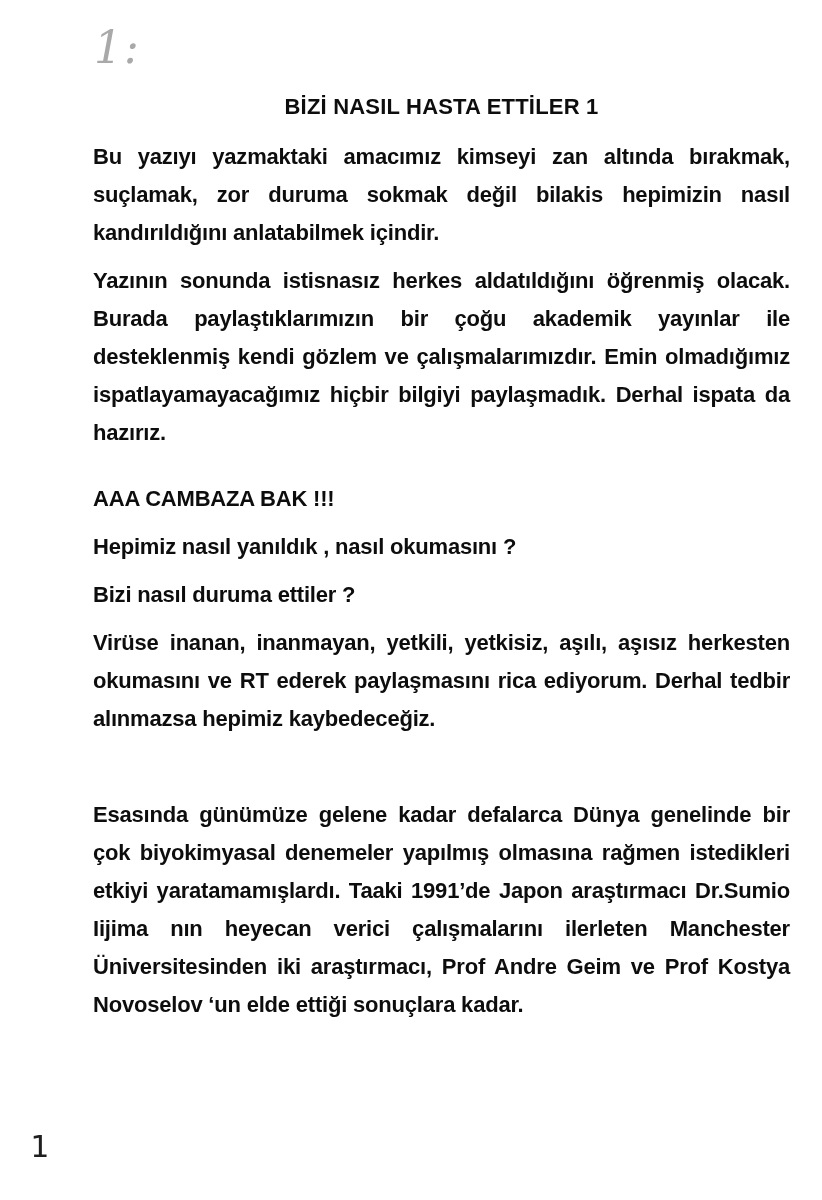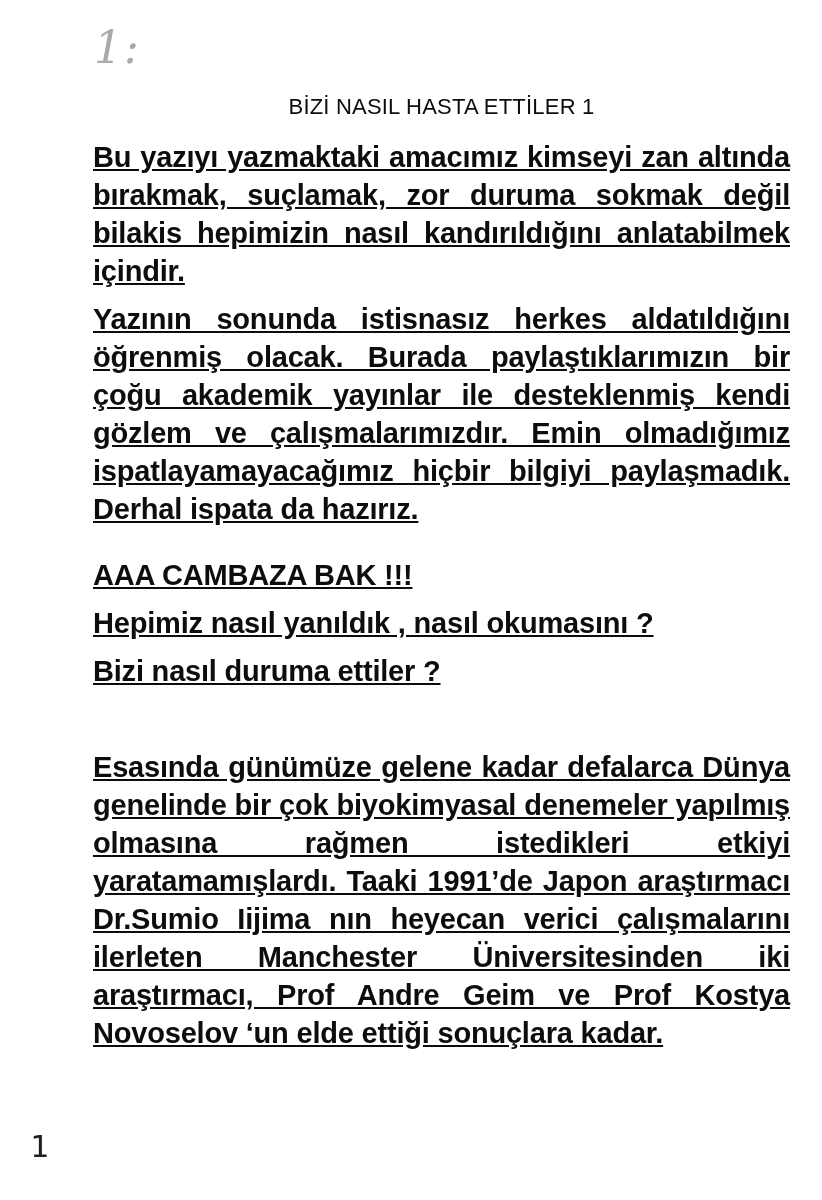--- a/index.html
+++ b/index.html
@@ -29,32 +29,31 @@
   }
   .content {
     box-sizing: border-box;
     width: 822px;
     padding: 88px 32px 0 93px;
   }
   .doc-title {
     margin: 0 0 12px 0;
     font-size: 22px;
     line-height: 38px;
-    font-weight: 400;
+    font-weight: 700;
     text-align: center;
     letter-spacing: 0.2px;
   }
   .content p {
     margin: 0 0 10px 0;
-    font-size: 29px;
+    font-size: 22px;
     line-height: 38px;
     font-weight: 700;
     text-align: justify;
     letter-spacing: -0.2px;
-    text-decoration: underline;
   }
   .content p.gap-a { margin-top: 28px; }
   .content p.gap-b { margin-top: 58px; }
   .page-num {
     position: absolute;
     left: 30px;
     top: 1128px;
     font-family: "DejaVu Sans Mono", monospace;
     font-size: 31px;
     font-weight: 400;
@@ -75,20 +74,21 @@
     <p>Bu yazıyı yazmaktaki amacımız kimseyi zan altında bırakmak, suçlamak, zor duruma sokmak değil bilakis hepimizin nasıl kandırıldığını anlatabilmek içindir.</p>
 
     <p>Yazının sonunda istisnasız herkes aldatıldığını öğrenmiş olacak. Burada paylaştıklarımızın bir çoğu akademik yayınlar ile desteklenmiş kendi gözlem ve çalışmalarımızdır. Emin olmadığımız ispatlayamayacağımız hiçbir bilgiyi paylaşmadık. Derhal ispata da hazırız.</p>
 
     <p class="gap-a">AAA CAMBAZA BAK !!!</p>
 
     <p>Hepimiz nasıl yanıldık , nasıl okumasını ?</p>
 
     <p>Bizi nasıl duruma ettiler ?</p>
 
+    <p>Virüse inanan, inanmayan, yetkili, yetkisiz, aşılı, aşısız herkesten okumasını ve RT ederek paylaşmasını rica ediyorum. Derhal tedbir alınmazsa hepimiz kaybedeceğiz.</p>
 
     <p class="gap-b">Esasında günümüze gelene kadar defalarca Dünya genelinde bir çok biyokimyasal denemeler yapılmış olmasına rağmen istedikleri etkiyi yaratamamışlardı. Taaki 1991’de Japon araştırmacı Dr.Sumio Iijima nın heyecan verici çalışmalarını ilerleten Manchester Üniversitesinden iki araştırmacı, Prof Andre Geim ve Prof Kostya Novoselov ‘un elde ettiği sonuçlara kadar.</p>
 
   </div>
 
   <div class="page-num">1</div>
 
 </div>
 
 </body></html>

